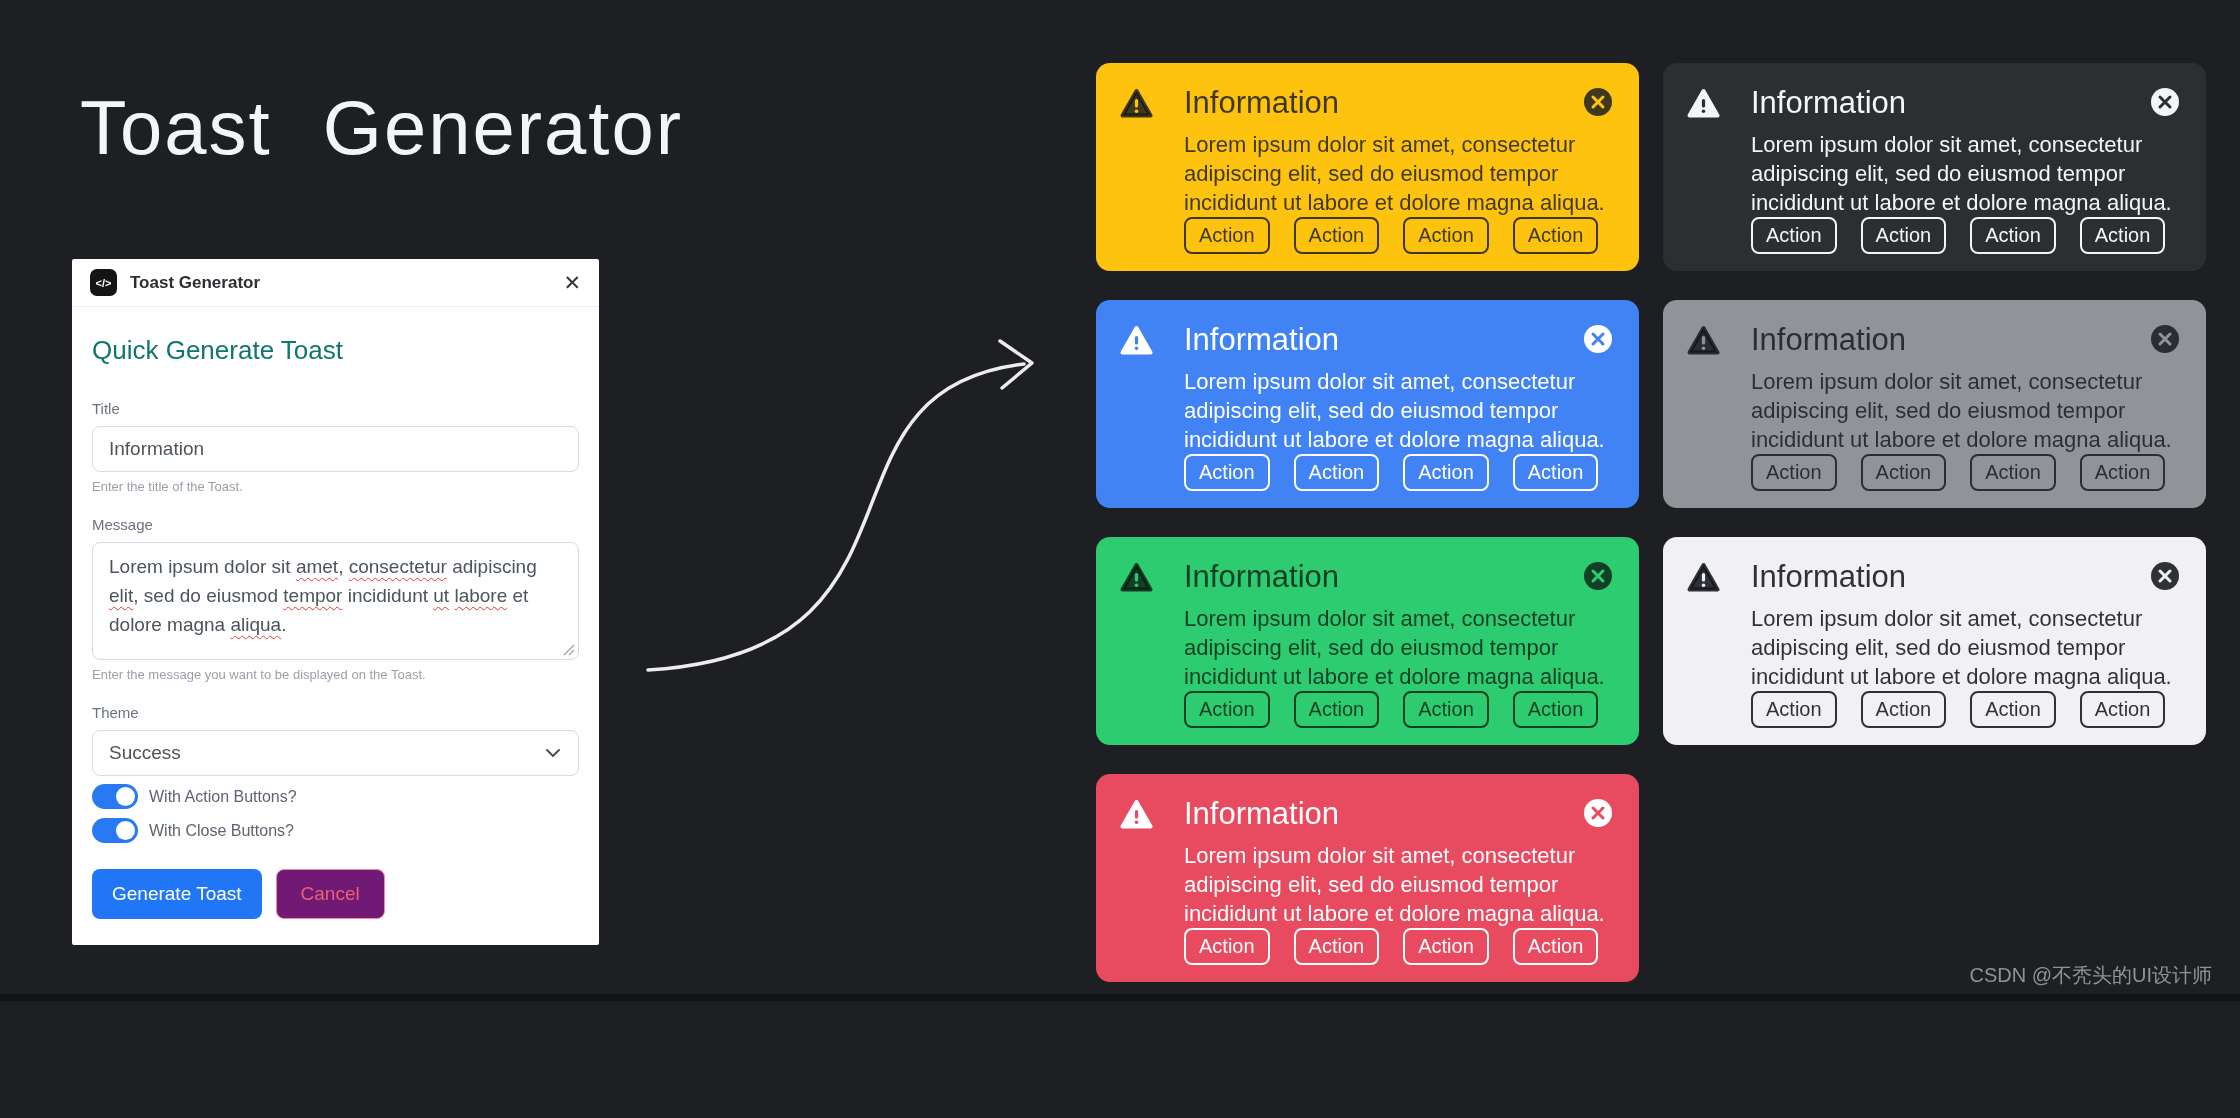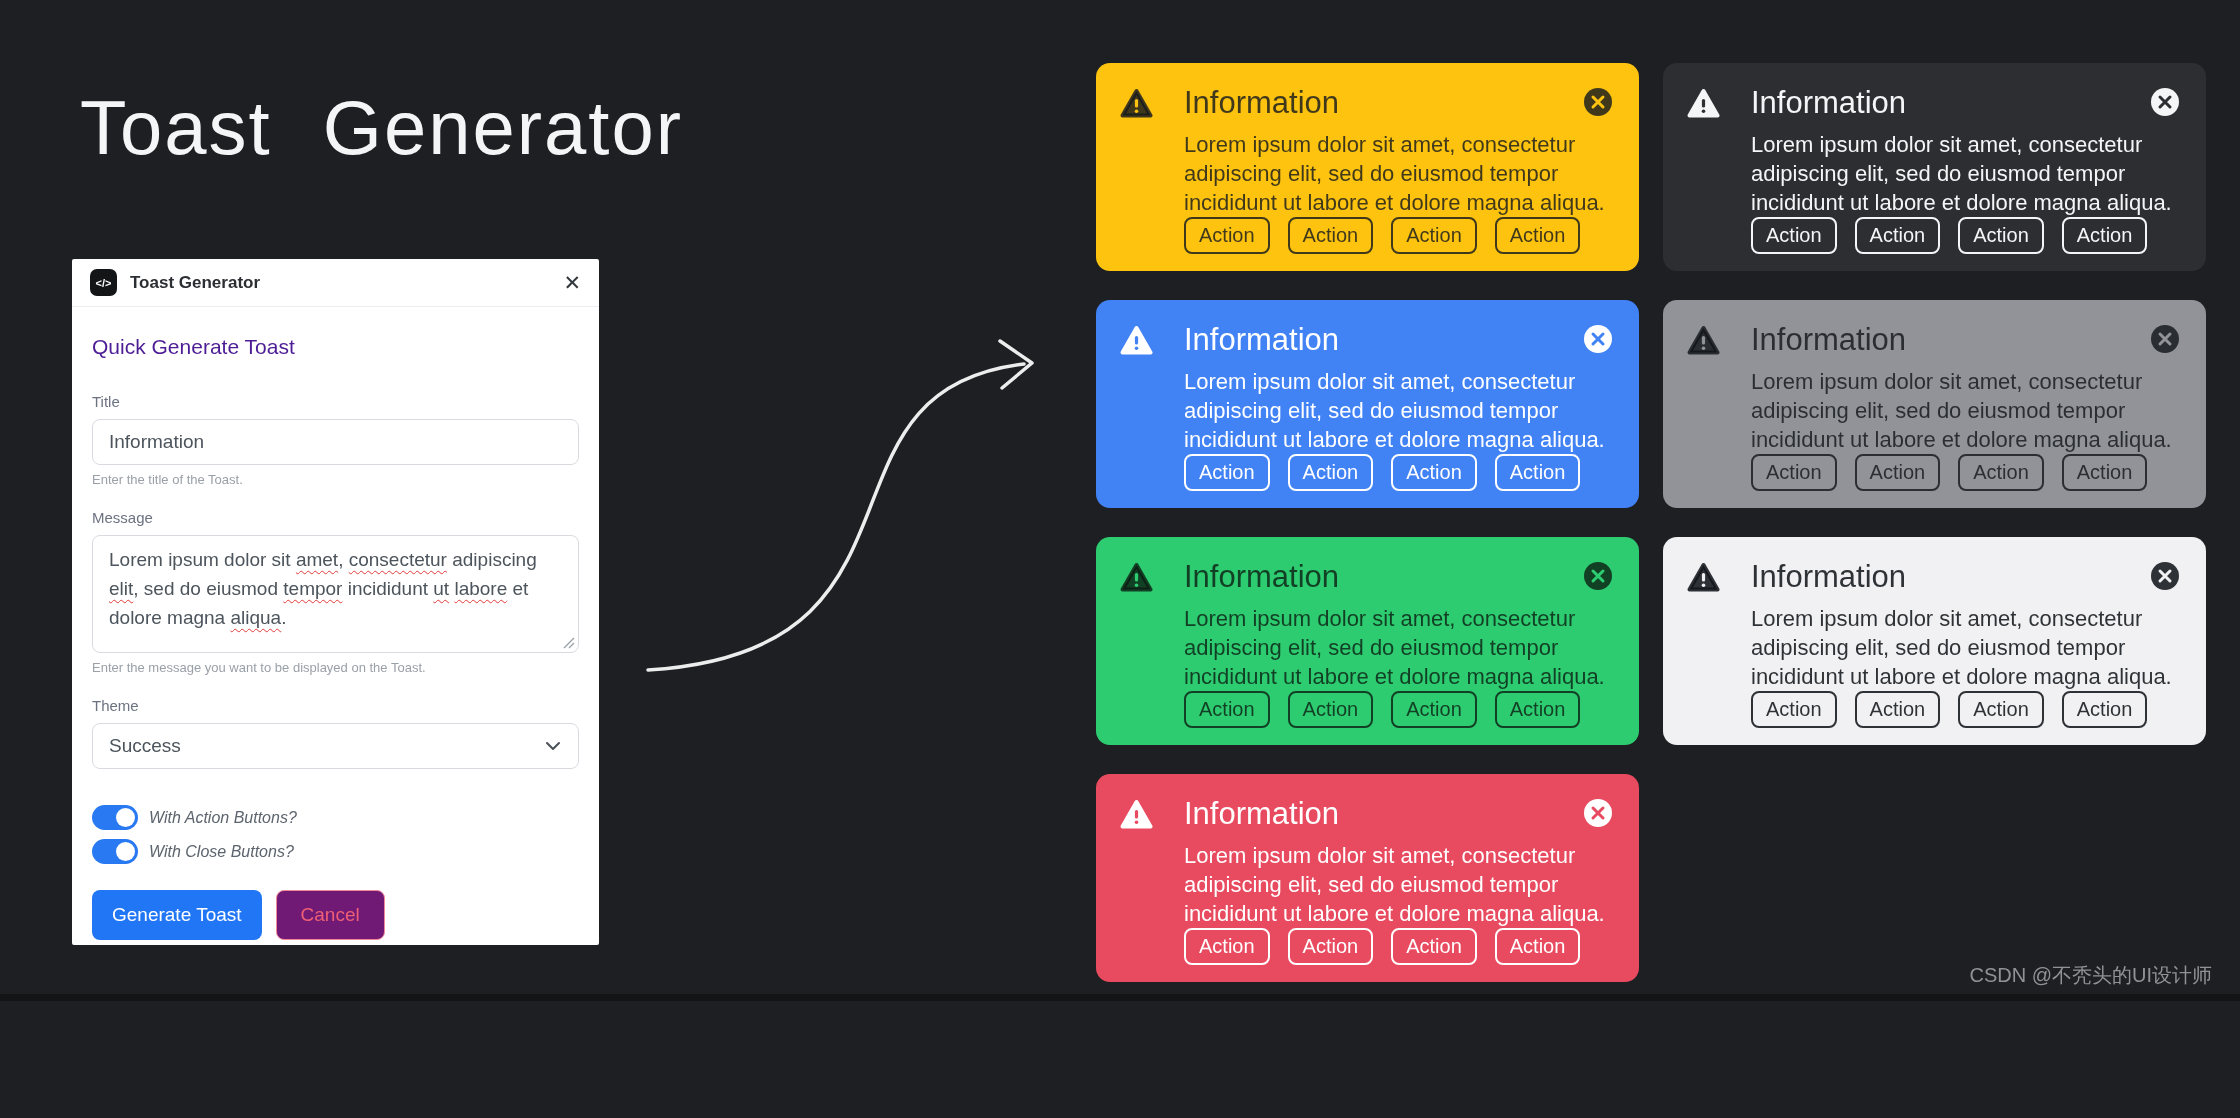--- a/index.html
+++ b/index.html
@@ -24,21 +24,21 @@
     padding:0 18px; border-bottom:1px solid #ebedef;
   }
   .m-badge {
     width:27px; height:27px; border-radius:7px; background:#141517;
     color:#ffffff; font-size:11px; font-weight:bold;
     display:flex; align-items:center; justify-content:center; letter-spacing:0px;
   }
   .m-header-title { font-size:17px; font-weight:700; color:#2b2f33; flex:1; }
   .m-close { font-size:21px; color:#33383d; background:none; border:none; cursor:pointer; line-height:1; }
   .m-body { padding:20px 20px 0 20px; }
-  .m-heading { font-size:21px; font-weight:400; color:#4c1d95; margin:8px 0 34px 0; }
+  .m-heading { font-size:26px; font-weight:400; color:#0f766e; margin:8px 0 34px 0; }
   .field-label { font-size:15px; color:#6b7280; margin-bottom:9px; }
   .text-input {
     width:100%; height:46px; border:1px solid #d7dbe0; border-radius:8px;
     padding:0 16px; font-size:19px; color:#4c545c; font-family:inherit; background:#fff; outline:none;
   }
   .helper { font-size:13px; color:#9aa0a8; margin:7px 0 22px 0; }
   .textarea {
     position:relative; width:100%; height:118px; border:1px solid #d7dbe0; border-radius:8px;
     padding:9px 16px; font-size:19px; line-height:29px; color:#4c545c; overflow:hidden;
   }
@@ -83,21 +83,21 @@
     display:grid; grid-template-columns:40px 1fr 30px; column-gap:24px;
     grid-template-rows:min-content min-content 1fr;
   }
   .t-icon { grid-column:1; grid-row:1; padding-top:3px; }
   .t-title { grid-column:2; grid-row:1; font-size:31px; font-weight:500; line-height:36px; }
   .t-close {
     grid-column:3; grid-row:1; background:none; border:none; padding:0; cursor:pointer;
     color:inherit; height:30px; width:30px; margin-top:2px;
   }
   .t-msg { grid-column:2 / 4; grid-row:2; font-size:22px; line-height:29px; margin-top:7px; max-width:452px; }
-  .t-actions { grid-column:2 / 4; grid-row:3; display:flex; gap:18px; align-items:end; }
+  .t-actions { grid-column:2 / 4; grid-row:3; display:flex; gap:24px; align-items:end; }
   .t-action-btn {
     background:transparent; color:inherit; border:2px solid currentColor; border-radius:8px;
     font-size:20px; font-family:inherit; padding:5px 13px; height:37px; cursor:pointer;
   }
 
   
   .watermark { position:absolute; right:28px; bottom:12px; font-size:20px; color:#909296; }
   .bottom-strip { position:absolute; left:0; bottom:0; width:100%; height:7px; background:#131416; }
 </style>
 </head>
@@ -129,21 +129,21 @@
       <div class="helper">Enter the message you want to be displayed on the Toast.</div>
 
       <div class="field-label">Theme</div>
       <div class="select">
         <span>Success</span>
         <svg width="18" height="18" viewBox="0 0 18 18">
           <path d="M3 6 L9 12 L15 6" stroke="#495057" stroke-width="2" fill="none" stroke-linecap="round" stroke-linejoin="round"></path>
         </svg>
       </div>
 
-      <div style="margin-top:36px;font-style:italic;">
+      <div style="margin-top:8px;">
         <div class="toggle-row">
           <button class="switch">
               <span class="knob"></span>
             </button>
           <span class="toggle-label">With Action Buttons?</span>
         </div>
         <div class="toggle-row">
           <button class="switch">
               <span class="knob"></span>
             </button>

